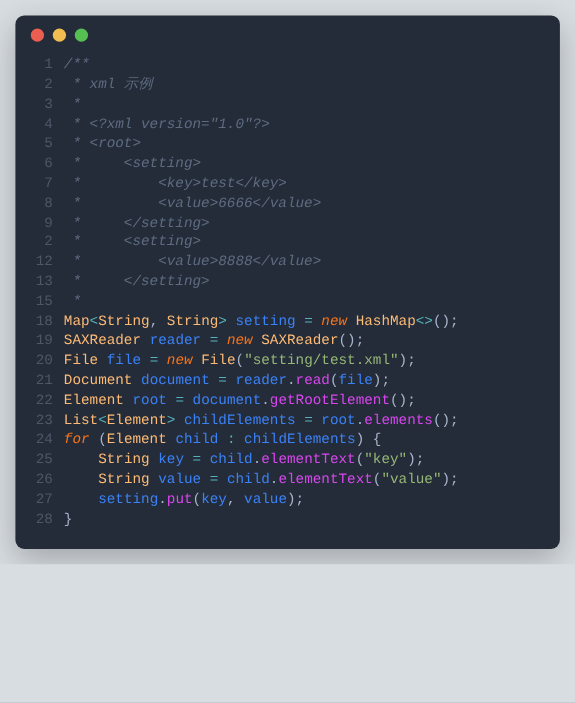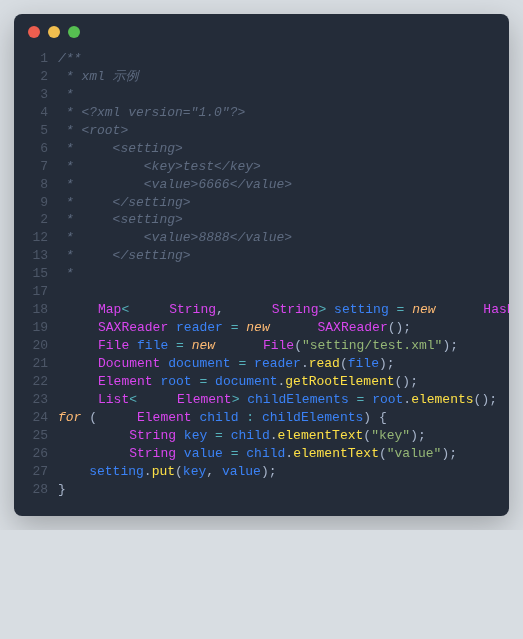--- a/index.html
+++ b/index.html
@@ -34,26 +34,26 @@
   .gutter {
     width: 44px;
     text-align: right;
     color: #4d5768;
     padding-right: 10px;
     flex-shrink: 0;
     user-select: none;
   }
   .code { flex: 1; padding-right: 14px; }
   .tok-comment { color: #5e6b80; font-style: italic; }
-  .tok-type    { color: #d946ef; margin-left: 40px; }
+  .tok-type    { color: #fdba74; }
   .tok-ident   { color: #3b82f6; }
   .tok-op      { color: #55b1bb; }
-  .tok-keyword { color: #fdba74; font-style: italic; text-align: right; }
+  .tok-keyword { color: #f97316; font-style: italic; text-align: right; }
   .tok-punct   { color: #a7b4ca; }
-  .tok-method  { color: #fde047; }
+  .tok-method  { color: #d946ef; }
   .tok-string  { color: #95b776; }
 </style>
 </head>
 <body>
 
 <div class="window">
   <div class="titlebar">
     <div class="dot red"></div>
     <div class="dot yellow"></div>
     <div class="dot green"></div>
@@ -65,21 +65,20 @@
       <div class="line"><span class="gutter">4</span><span class="code"><span class="tok-comment"> * &lt;?xml version="1.0"?&gt;</span></span></div>
       <div class="line"><span class="gutter">5</span><span class="code"><span class="tok-comment"> * &lt;root&gt;</span></span></div>
       <div class="line"><span class="gutter">6</span><span class="code"><span class="tok-comment"> *     &lt;setting&gt;</span></span></div>
       <div class="line"><span class="gutter">7</span><span class="code"><span class="tok-comment"> *         &lt;key&gt;test&lt;/key&gt;</span></span></div>
       <div class="line"><span class="gutter">8</span><span class="code"><span class="tok-comment"> *         &lt;value&gt;6666&lt;/value&gt;</span></span></div>
       <div class="line"><span class="gutter">9</span><span class="code"><span class="tok-comment"> *     &lt;/setting&gt;</span></span></div>
       <div class="line"><span class="gutter">2</span><span class="code"><span class="tok-comment"> *     &lt;setting&gt;</span></span></div>
       <div class="line"><span class="gutter">12</span><span class="code"><span class="tok-comment"> *         &lt;value&gt;8888&lt;/value&gt;</span></span></div>
       <div class="line"><span class="gutter">13</span><span class="code"><span class="tok-comment"> *     &lt;/setting&gt;</span></span></div>
       <div class="line"><span class="gutter">15</span><span class="code"><span class="tok-comment"> *</span></span></div>
-      <div class="line"><span class="gutter">17</span><span class="code"></span></div>
       <div class="line"><span class="gutter">18</span><span class="code"><span class="tok-type">Map</span><span class="tok-op">&lt;</span><span class="tok-type">String</span><span class="tok-punct">, </span><span class="tok-type">String</span><span class="tok-op">&gt;</span><span class="tok-punct"> </span><span class="tok-ident">setting</span><span class="tok-punct"> </span><span class="tok-op">=</span><span class="tok-punct"> </span><span class="tok-keyword">new</span><span class="tok-punct"> </span><span class="tok-type">HashMap</span><span class="tok-op">&lt;&gt;</span><span class="tok-punct">();</span></span></div>
       <div class="line"><span class="gutter">19</span><span class="code"><span class="tok-type">SAXReader</span><span class="tok-punct"> </span><span class="tok-ident">reader</span><span class="tok-punct"> </span><span class="tok-op">=</span><span class="tok-punct"> </span><span class="tok-keyword">new</span><span class="tok-punct"> </span><span class="tok-type">SAXReader</span><span class="tok-punct">();</span></span></div>
       <div class="line"><span class="gutter">20</span><span class="code"><span class="tok-type">File</span><span class="tok-punct"> </span><span class="tok-ident">file</span><span class="tok-punct"> </span><span class="tok-op">=</span><span class="tok-punct"> </span><span class="tok-keyword">new</span><span class="tok-punct"> </span><span class="tok-type">File</span><span class="tok-punct">(</span><span class="tok-string">"setting/test.xml"</span><span class="tok-punct">);</span></span></div>
       <div class="line"><span class="gutter">21</span><span class="code"><span class="tok-type">Document</span><span class="tok-punct"> </span><span class="tok-ident">document</span><span class="tok-punct"> </span><span class="tok-op">=</span><span class="tok-punct"> </span><span class="tok-ident">reader</span><span class="tok-punct">.</span><span class="tok-method">read</span><span class="tok-punct">(</span><span class="tok-ident">file</span><span class="tok-punct">);</span></span></div>
       <div class="line"><span class="gutter">22</span><span class="code"><span class="tok-type">Element</span><span class="tok-punct"> </span><span class="tok-ident">root</span><span class="tok-punct"> </span><span class="tok-op">=</span><span class="tok-punct"> </span><span class="tok-ident">document</span><span class="tok-punct">.</span><span class="tok-method">getRootElement</span><span class="tok-punct">();</span></span></div>
       <div class="line"><span class="gutter">23</span><span class="code"><span class="tok-type">List</span><span class="tok-op">&lt;</span><span class="tok-type">Element</span><span class="tok-op">&gt;</span><span class="tok-punct"> </span><span class="tok-ident">childElements</span><span class="tok-punct"> </span><span class="tok-op">=</span><span class="tok-punct"> </span><span class="tok-ident">root</span><span class="tok-punct">.</span><span class="tok-method">elements</span><span class="tok-punct">();</span></span></div>
       <div class="line"><span class="gutter">24</span><span class="code"><span class="tok-keyword">for</span><span class="tok-punct"> (</span><span class="tok-type">Element</span><span class="tok-punct"> </span><span class="tok-ident">child</span><span class="tok-punct"> </span><span class="tok-op">:</span><span class="tok-punct"> </span><span class="tok-ident">childElements</span><span class="tok-punct">) {</span></span></div>
       <div class="line"><span class="gutter">25</span><span class="code"><span class="tok-punct">    </span><span class="tok-type">String</span><span class="tok-punct"> </span><span class="tok-ident">key</span><span class="tok-punct"> </span><span class="tok-op">=</span><span class="tok-punct"> </span><span class="tok-ident">child</span><span class="tok-punct">.</span><span class="tok-method">elementText</span><span class="tok-punct">(</span><span class="tok-string">"key"</span><span class="tok-punct">);</span></span></div>
       <div class="line"><span class="gutter">26</span><span class="code"><span class="tok-punct">    </span><span class="tok-type">String</span><span class="tok-punct"> </span><span class="tok-ident">value</span><span class="tok-punct"> </span><span class="tok-op">=</span><span class="tok-punct"> </span><span class="tok-ident">child</span><span class="tok-punct">.</span><span class="tok-method">elementText</span><span class="tok-punct">(</span><span class="tok-string">"value"</span><span class="tok-punct">);</span></span></div>
       <div class="line"><span class="gutter">27</span><span class="code"><span class="tok-punct">    </span><span class="tok-ident">setting</span><span class="tok-punct">.</span><span class="tok-method">put</span><span class="tok-punct">(</span><span class="tok-ident">key</span><span class="tok-punct">, </span><span class="tok-ident">value</span><span class="tok-punct">);</span></span></div>

